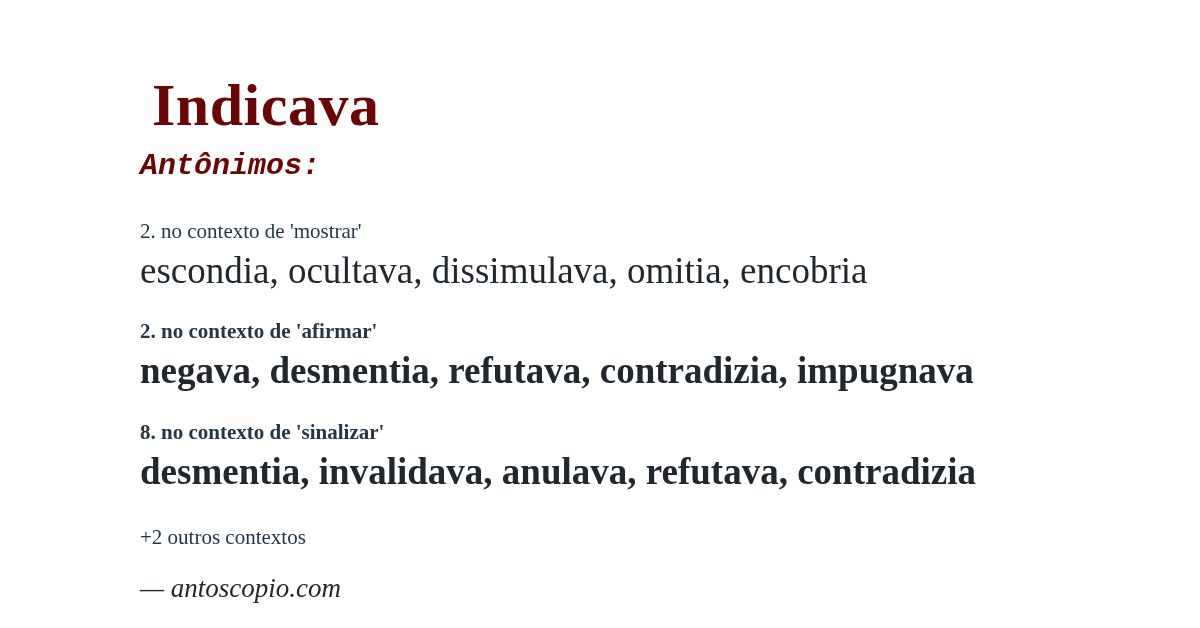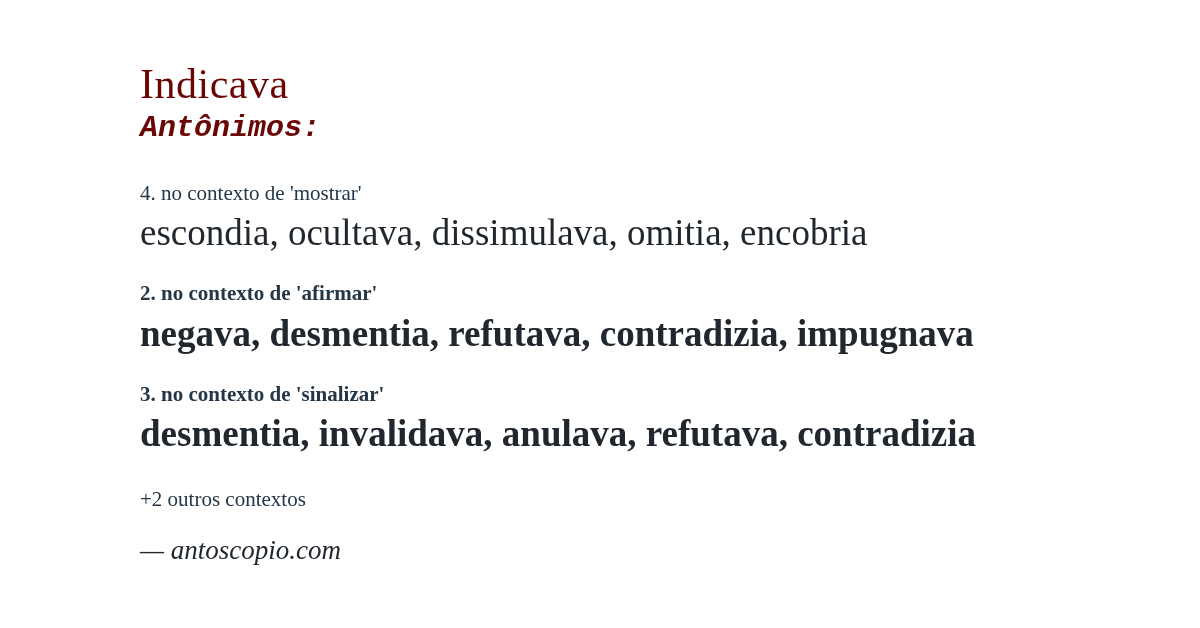--- a/index.html
+++ b/index.html
@@ -7,24 +7,24 @@
     position: relative;
     width: 1200px;
     height: 628px;
     background: #ffffff;
     overflow: hidden;
     box-sizing: border-box;
     padding: 62px 60px 0 140px;
     font-family: "Liberation Serif", "DejaVu Serif", serif;
   }
   .word {
-    margin: 0;
-    font-size: 42px;
+    margin: 12px;
+    font-size: 60px;
     line-height: 1.05;
-    font-weight: normal;
+    font-weight: bold;
     color: var(--accent, #6b0606);
     letter-spacing: 0.5px;
   }
   .subtitle {
     margin-top: 5px;
     font-size: 30px;
     font-weight: bold;
     font-style: italic;
     color: var(--accent, #6b0606);
     font-family: Liberation Mono, monospace;
@@ -59,31 +59,31 @@
 
 <div class="card">
 
   <h1 class="word">Indicava</h1>
 
   <div class="subtitle">Antônimos:</div>
 
   <div class="contexts">
 
     <section class="context">
-      <div class="context-label">4. no contexto de 'mostrar'</div>
+      <div class="context-label">2. no contexto de 'mostrar'</div>
       <div class="antonyms">escondia, ocultava, dissimulava, omitia, encobria</div>
     </section>
 
     <section class="context">
       <div class="context-label">2. no contexto de 'afirmar'</div>
       <div class="antonyms">negava, desmentia, refutava, contradizia, impugnava</div>
     </section>
 
     <section class="context">
-      <div class="context-label">3. no contexto de 'sinalizar'</div>
+      <div class="context-label">8. no contexto de 'sinalizar'</div>
       <div class="antonyms">desmentia, invalidava, anulava, refutava, contradizia</div>
     </section>
 
   </div>
 
   <div class="more">+2 outros contextos</div>
 
   <div class="attribution">— antoscopio.com</div>
 
 </div>

